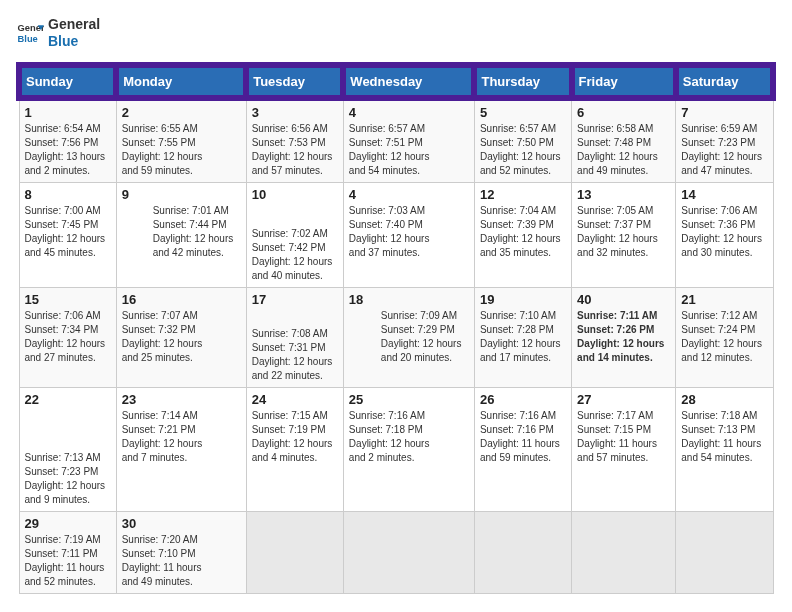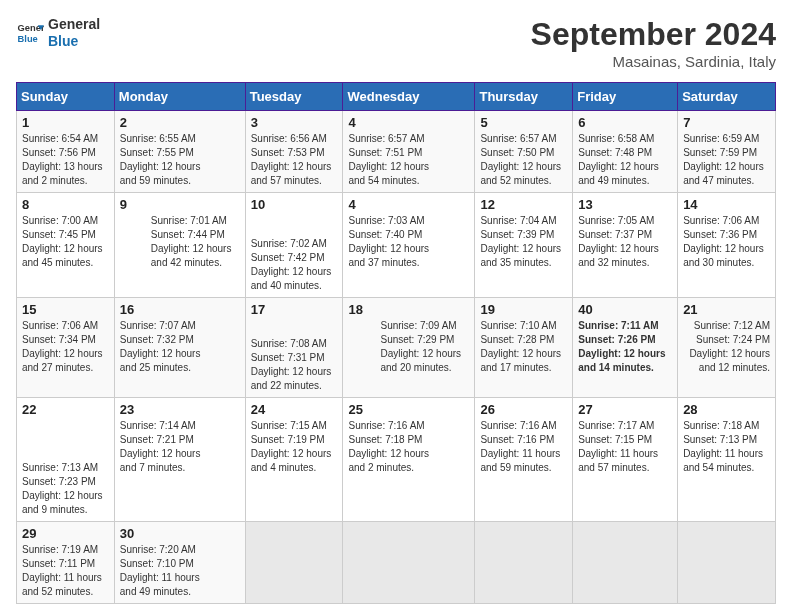--- a/index.html
+++ b/index.html
@@ -42,21 +42,21 @@
       border-collapse: collapse;
       font-size: 11px;
     }
     thead tr th {
       background-color: #2a6db5;
       color: #fff;
       padding: 6px 4px;
       text-align: left;
       font-size: 13px;
       font-weight: bold;
-      border: 1px solid #4c1d95;
+      border: 6px solid #4c1d95;
     }
     tbody tr td {
       border: 1px solid #ccc;
       padding: 4px 5px;
       vertical-align: top;
       background: #fff;
       min-height: 70px;
       height: 75px;
     }
     tbody tr:nth-child(odd) td {
@@ -86,24 +86,20 @@
     <svg class="logo-icon" viewBox="0 0 36 36">
       <text x="2" y="16" font-size="12" font-weight="bold" fill="#333">General</text>
       <text x="2" y="30" font-size="12" font-weight="bold" fill="#1a6faf">Blue</text>
       <polygon points="28,8 36,8 32,14" fill="#1a6faf"></polygon>
     </svg>
     <div style="display:flex;flex-direction:column;line-height:1.2;">
       <span style="font-size:14px;font-weight:bold;color:#333;">General</span>
       <span style="font-size:14px;font-weight:bold;color:#1a6faf;">Blue</span>
     </div>
   </div>
-  <div class="title-block">
-    <div class="month-title">September 2024</div>
-    <div class="subtitle">Masainas, Sardinia, Italy</div>
-  </div>
 </div>
 
 <table>
   <thead>
     <tr id="header-row">
         <th>Sunday</th>
         <th>Monday</th>
         <th>Tuesday</th>
         <th>Wednesday</th>
         <th>Thursday</th>
@@ -151,21 +147,21 @@
         <td>
           <span class="day-num">6</span>
           <div class="day-info" style="white-space: pre-line;">Sunrise: 6:58 AM
 Sunset: 7:48 PM
 Daylight: 12 hours
 and 49 minutes.</div>
         </td>
         <td>
           <span class="day-num">7</span>
           <div class="day-info" style="white-space: pre-line;">Sunrise: 6:59 AM
-Sunset: 7:59 PM
+Sunset: 7:23 PM
 Daylight: 12 hours
 and 47 minutes.</div>
         </td>
       </tr>
       <tr>
         <td>
           <span class="day-num">8</span>
           <div class="day-info" style="white-space: pre-line;">Sunrise: 7:00 AM
 Sunset: 7:45 PM
 Daylight: 12 hours
@@ -252,21 +248,21 @@
         </td>
         <td>
           <span class="day-num">40</span>
           <div class="day-info" style="white-space: pre-line; font-weight: bold;">Sunrise: 7:11 AM
 Sunset: 7:26 PM
 Daylight: 12 hours
 and 14 minutes.</div>
         </td>
         <td>
           <span class="day-num">21</span>
-          <div class="day-info" style="white-space: pre-line; text-align: right;">Sunrise: 7:12 AM
+          <div class="day-info" style="white-space: pre-line;">Sunrise: 7:12 AM
 Sunset: 7:24 PM
 Daylight: 12 hours
 and 12 minutes.</div>
         </td>
       </tr>
       <tr>
         <td>
           <span class="day-num">22</span>
           <div class="day-info" style="white-space: pre-line; margin-top: 44px;">Sunrise: 7:13 AM
 Sunset: 7:23 PM

